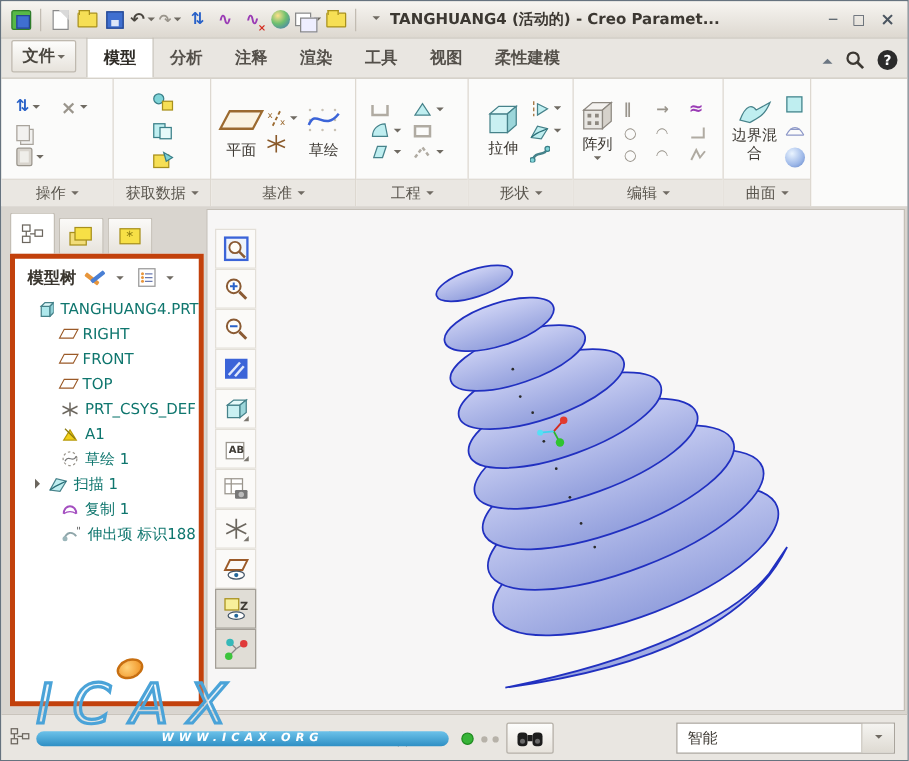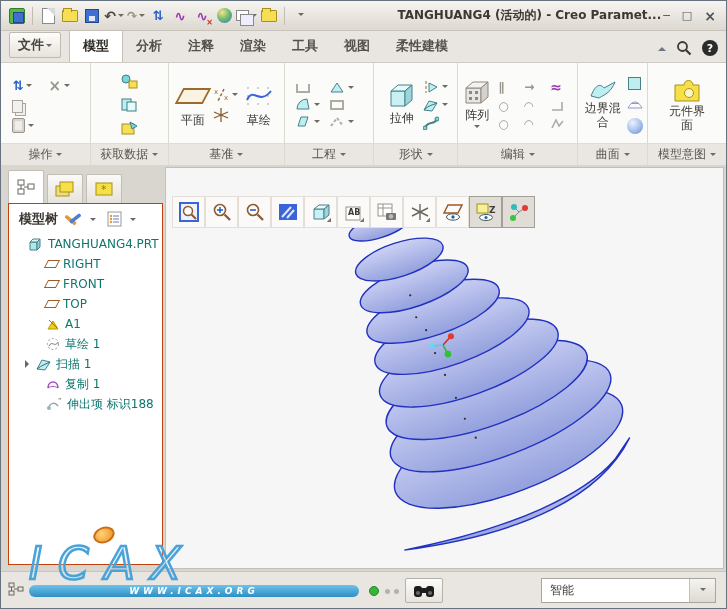--- a/index.html
+++ b/index.html
@@ -4,21 +4,21 @@
 <style>
 *{box-sizing:border-box;margin:0;padding:0}
 body{margin:0;background:#9aa4ad;font-family:"DejaVu Sans","Liberation Sans",sans-serif;-webkit-font-smoothing:antialiased}
 .window{position:relative;width:727px;height:609px;background:#ebe8e3;border:1px solid #66737f;overflow:hidden}
 
 .titlebar{height:30px;display:flex;align-items:center;background:linear-gradient(#f7f5f1,#ddd8d0);border-bottom:1px solid #c8c3bb;padding:0 6px;gap:2px}
 .qab{display:flex;align-items:center;gap:2px}
 .qbtn{height:22px;min-width:20px;display:flex;align-items:center;justify-content:center;border-radius:2px;position:relative}
 .qsep{width:1px;height:18px;background:#c2bcb2;margin:0 3px}
 .car{width:0;height:0;border:3px solid transparent;border-top-color:#6f6a62;margin-left:2px;margin-top:3px}
-.title{flex:1;text-align:right;font-size:12px;font-weight:bold;color:#3c3832;white-space:nowrap;overflow:hidden}
+.title{flex:1;text-align:left;font-size:12px;font-weight:bold;color:#3c3832;white-space:nowrap;overflow:hidden}
 .winbtns{display:flex;gap:12px;align-items:center;padding-right:4px}
 .wbtn{font-size:11px;font-weight:bold;color:#4b5560;cursor:default}
 
 .i-app{width:16px;height:16px;background:#57b847;border:1px solid #2f7d2a;border-radius:2px;position:relative}
 .i-app:after{content:"";position:absolute;left:3px;top:3px;width:9px;height:9px;background:#3f6fd0;border:1px solid #24468e}
 .i-page{width:13px;height:16px;background:#fff;border:1px solid #8a8a8a;position:relative}
 .i-page:after{content:"";position:absolute;right:-1px;top:-1px;border:4px solid #d9d9d9;border-left-color:transparent;border-bottom-color:transparent}
 .i-folder{width:16px;height:12px;background:#f6df55;border:1px solid #a8901c;border-radius:1px;position:relative}
 .i-folder:before{content:"";position:absolute;top:-3px;left:0;width:7px;height:3px;background:#f6df55;border:1px solid #a8901c;border-bottom:none}
 .i-floppy{width:14px;height:14px;background:#3f6fd0;border:1px solid #24468e;position:relative}
@@ -58,31 +58,31 @@
 .i-plane{width:28px;height:16px;background:#faf3e2;border:2px solid #9b6a30;transform:skewX(-28deg)}
 .i-plane-sm{width:12px;height:8px;border:1.5px solid #9b5a28;transform:skewX(-28deg)}
 .ball{width:16px;height:16px;border-radius:50%;background:radial-gradient(circle at 35% 30%,#eaf4ff,#9db8e8 60%,#5d7fc4)}
 .fillsq{width:13px;height:13px;background:#bfeef0;border:1.5px solid #46828a}
 
 .main{position:absolute;top:164px;left:0;right:0;bottom:37px;display:flex;background:#d9d5cf}
 .navcol{width:162px;display:flex;flex-direction:column;padding:2px 0 6px 7px}
 .navtabs{display:flex;align-items:flex-end;gap:3px;height:36px}
 .navtab{width:36px;height:29px;display:flex;align-items:center;justify-content:center;background:linear-gradient(#fbfaf8,#e7e3dc);border:1px solid #c3beb5;border-bottom:none;border-radius:2px 2px 0 0}
 .navtab.active{background:#fff;height:33px}
-.navpanel{flex:1;background:#fff;border:1px solid #c2410c;overflow:hidden}
+.navpanel{flex:1;background:#fff;border:4px solid #c2410c;overflow:hidden}
 .navheader{height:30px;display:flex;align-items:center;gap:5px;padding:0 4px 0 10px;font-size:13px;font-weight:bold;color:#3a362f}
 .tree{font-size:12px;color:#0f766e}
 .trow{height:20px;display:flex;align-items:center;gap:5px;padding-left:8px;white-space:nowrap}
 .ind{width:13px;flex:none}
 .exp{width:0;height:0;border:4px solid transparent;border-left-color:#6b665e;margin-right:-2px}
 .noexp{width:6px;flex:none}
 .viewport{flex:1;position:relative;background:#f7f6f6;border:1px solid #c4bfb7;margin:2px 2px 2px 2px;overflow:hidden}
 .spiral{position:absolute;inset:0;width:100%;height:100%}
 
-.gtool{position:absolute;left:6px;top:28px;display:flex;flex-direction:row}
+.gtool{position:absolute;left:6px;top:15px;display:flex;flex-direction:column}
 .gbtn{width:33px;height:32px;background:#fbfaf8;border:1px solid #e3dfd8;display:flex;align-items:center;justify-content:center;position:relative}
 .gbtn.pressed{background:#e0ddd6;border:1px solid #a39e96}
 .cornercar{position:absolute;right:2px;bottom:2px;width:0;height:0;border:3px solid transparent;border-top-color:#7a766e;transform:rotate(-45deg)}
 
 .statusbar{position:absolute;left:0;right:0;bottom:0;height:37px;background:#e9e6e1;border-top:1px solid #c9c4bc}
 .sb-msg{position:absolute;left:95px;top:11px;width:237px;overflow:hidden;white-space:nowrap;font-size:12px;color:#3f3b35}
 .dot{position:absolute;border-radius:50%}
 .sb-search{position:absolute;left:404px;top:6px;width:38px;height:25px;background:linear-gradient(#fdfdfc,#e7e3dc);border:1px solid #b5b0a8;border-radius:2px;display:flex;align-items:center;justify-content:center}
 .sb-filter{position:absolute;right:10px;top:6px;width:175px;height:25px;background:#fff;border:1px solid #a9a49c;display:flex;align-items:center}
 .sb-filter .val{flex:1;padding:0 8px;font-size:12px;color:#3f3b35}
@@ -452,35 +452,20 @@
               <span class="ball"></span>
             </span>
         </div>
       </div>
       <div class="rlabel">
           <span>曲面</span>
           <span class="car"></span>
         </div>
     </div>
 
-    <div class="rgroup" style="width:78px;border-right:none">
-      <div class="rbody">
-        <div class="bigbtn">
-          <svg width="30" height="27">
-              <path d="M3 8 h9 a4.5 4.5 0 1 1 9 0 h6 v16 H3 Z" fill="#f7e046" stroke="#a8901c"></path>
-              <circle cx="17" cy="16" r="4.5" fill="#fdf6c8" stroke="#a8901c"></circle>
-            </svg>
-          <span class="big2">元件界面</span>
-        </div>
-      </div>
-      <div class="rlabel">
-          <span>模型意图</span>
-          <span class="car"></span>
-        </div>
-    </div>
   </div>
 
   <div class="main">
 
     <div class="navcol">
       <div class="navtabs">
         <span class="navtab active">
             <svg width="18" height="16">
               <g fill="none" stroke="#6b665e">
                 <rect x="1" y="1" width="6" height="5"></rect>
@@ -546,20 +531,32 @@
               <span class="ind"></span>
               <span class="noexp"></span>
               <span class="i-plane-sm"></span>
               <span>FRONT</span>
             </div>
           <div class="trow">
               <span class="ind"></span>
               <span class="noexp"></span>
               <span class="i-plane-sm"></span>
               <span>TOP</span>
+            </div>
+          <div class="trow">
+              <span class="ind"></span>
+              <span class="noexp"></span>
+              <svg width="14" height="13">
+                <g stroke="#6b665e" stroke-width="1.2">
+                  <line x1="7" y1="1" x2="7" y2="12"></line>
+                  <line x1="1" y1="10" x2="13" y2="4"></line>
+                  <line x1="1" y1="4" x2="13" y2="10"></line>
+                </g>
+              </svg>
+              <span>PRT_CSYS_DEF</span>
             </div>
           <div class="trow">
               <span class="ind"></span>
               <span class="noexp"></span>
               <svg width="14" height="12">
                 <polygon points="2,11 12,11 7,3" fill="#f2d019" stroke="#b89a08"></polygon>
                 <line x1="3" y1="2" x2="11" y2="10" stroke="#8a7a10"></line>
               </svg>
               <span>A1</span>
             </div>

